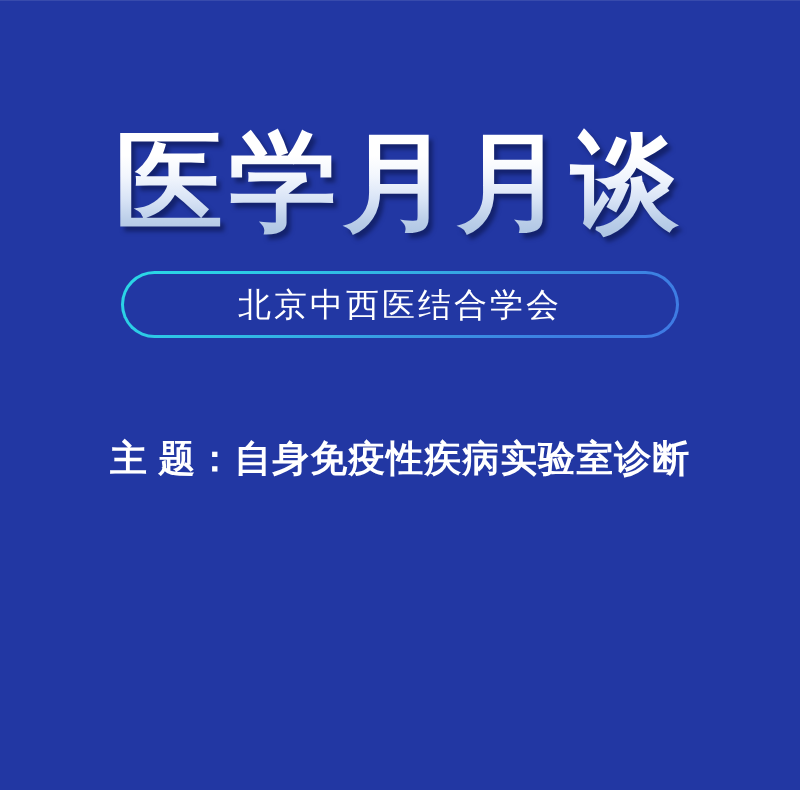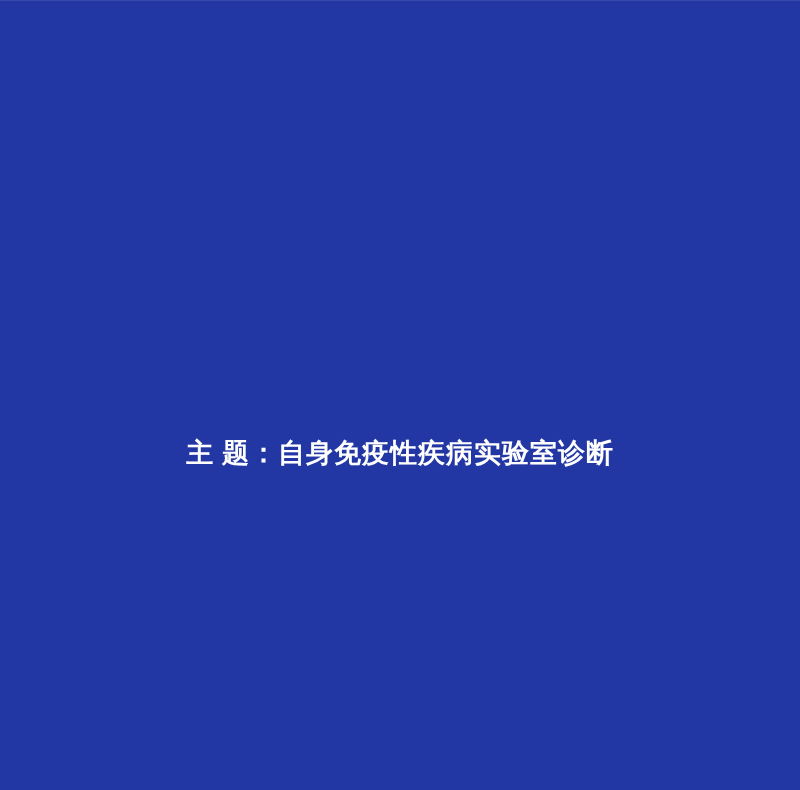--- a/index.html
+++ b/index.html
@@ -147,42 +147,52 @@
     position: absolute;
     left: 0;
     top: 440px;
     width: 800px;
     text-align: center;
   }
 
   .topic {
     font-family: "Liberation Serif", "DejaVu Serif", serif;
     font-weight: 700;
-    font-size: 27px;
+    font-size: 37px;
     letter-spacing: 1px;
     color: #ffffff;
     line-height: 1;
     white-space: nowrap;
   }
 
   .spacer-area {
     position: absolute;
     left: 0;
     top: 500px;
     width: 800px;
     height: 290px;
   }
 </style>
 </head>
 <body>
 
 <div id="poster">
   <div class="stage">
 
-
+    <div class="title-wrap">
+      <span class="title">医学月月谈</span>
+    </div>
+
+    <div class="pill-wrap">
+      <div class="pill">
+        <div class="pill-inner">
+          <span class="pill-text">北京中西医结合学会</span>
+        </div>
+      </div>
+    </div>
 
 
     <div class="topic-wrap">
       <span class="topic">主 题：自身免疫性疾病实验室诊断</span>
     </div>
 
     <div class="spacer-area"></div>
 
   </div>
 </div>

